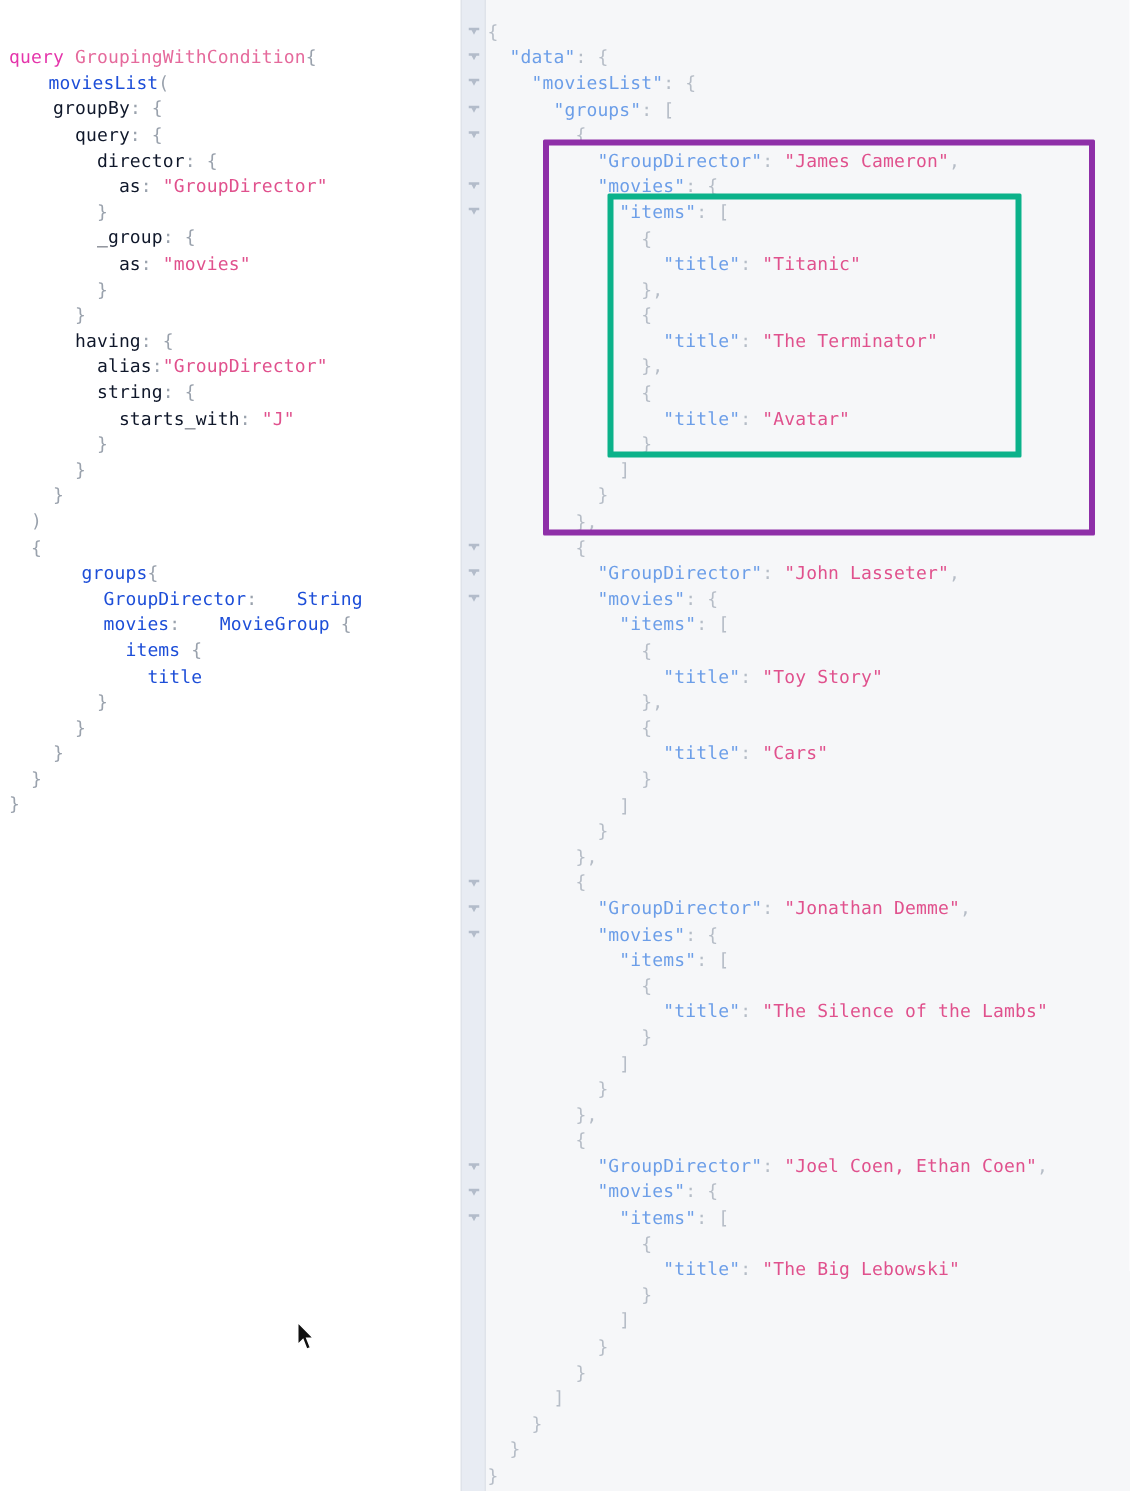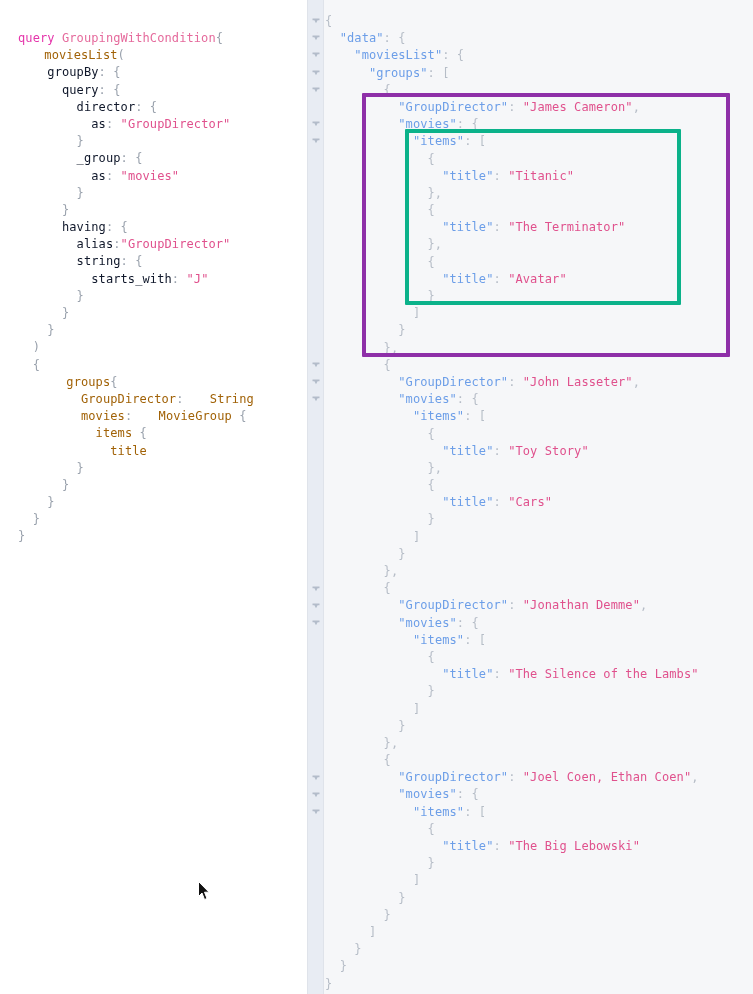--- a/index.html
+++ b/index.html
@@ -23,21 +23,21 @@
     position: relative;
     width: 308px;
     height: 994px;
     background: #ffffff;
     border-right: 1px solid #dfe3ea;
     overflow: hidden;
   }
   .query-code {
     position: absolute;
     top: 30px;
-    left: 12px;
+    left: 0;
     width: 308px;
     font-size: 12px;
     line-height: 17.2px;
     white-space: pre;
     letter-spacing: 0.1px;
   }
   .qline { height: 17.2px; padding-left: 6px; white-space: pre; }
 
   
   .result-pane {
@@ -69,21 +69,21 @@
     font-size: 12px;
     line-height: 17.2px;
     white-space: pre;
     letter-spacing: 0.1px;
   }
   .rline { height: 17.2px; white-space: pre; }
 
   
   .t-kw    { color: #e535ab; }          
   .t-opname{ color: #e56a9c; }          
-  .t-field { color: #a16207; padding-left: 19px; }          
+  .t-field { color: #1d4ed8; padding-left: 19px; }          
   .t-arg   { color: #0f172a; }          
   .t-str   { color: #e0518d; }          
   .t-punc  { color: #9aa2ad; }          
   .t-key   { color: #6c9ee8; }          
   .t-jstr  { color: #e0518d; }          
   .t-jpunc { color: #b6bdc7; }          
 
   
   .hl-box {
     position: absolute;

